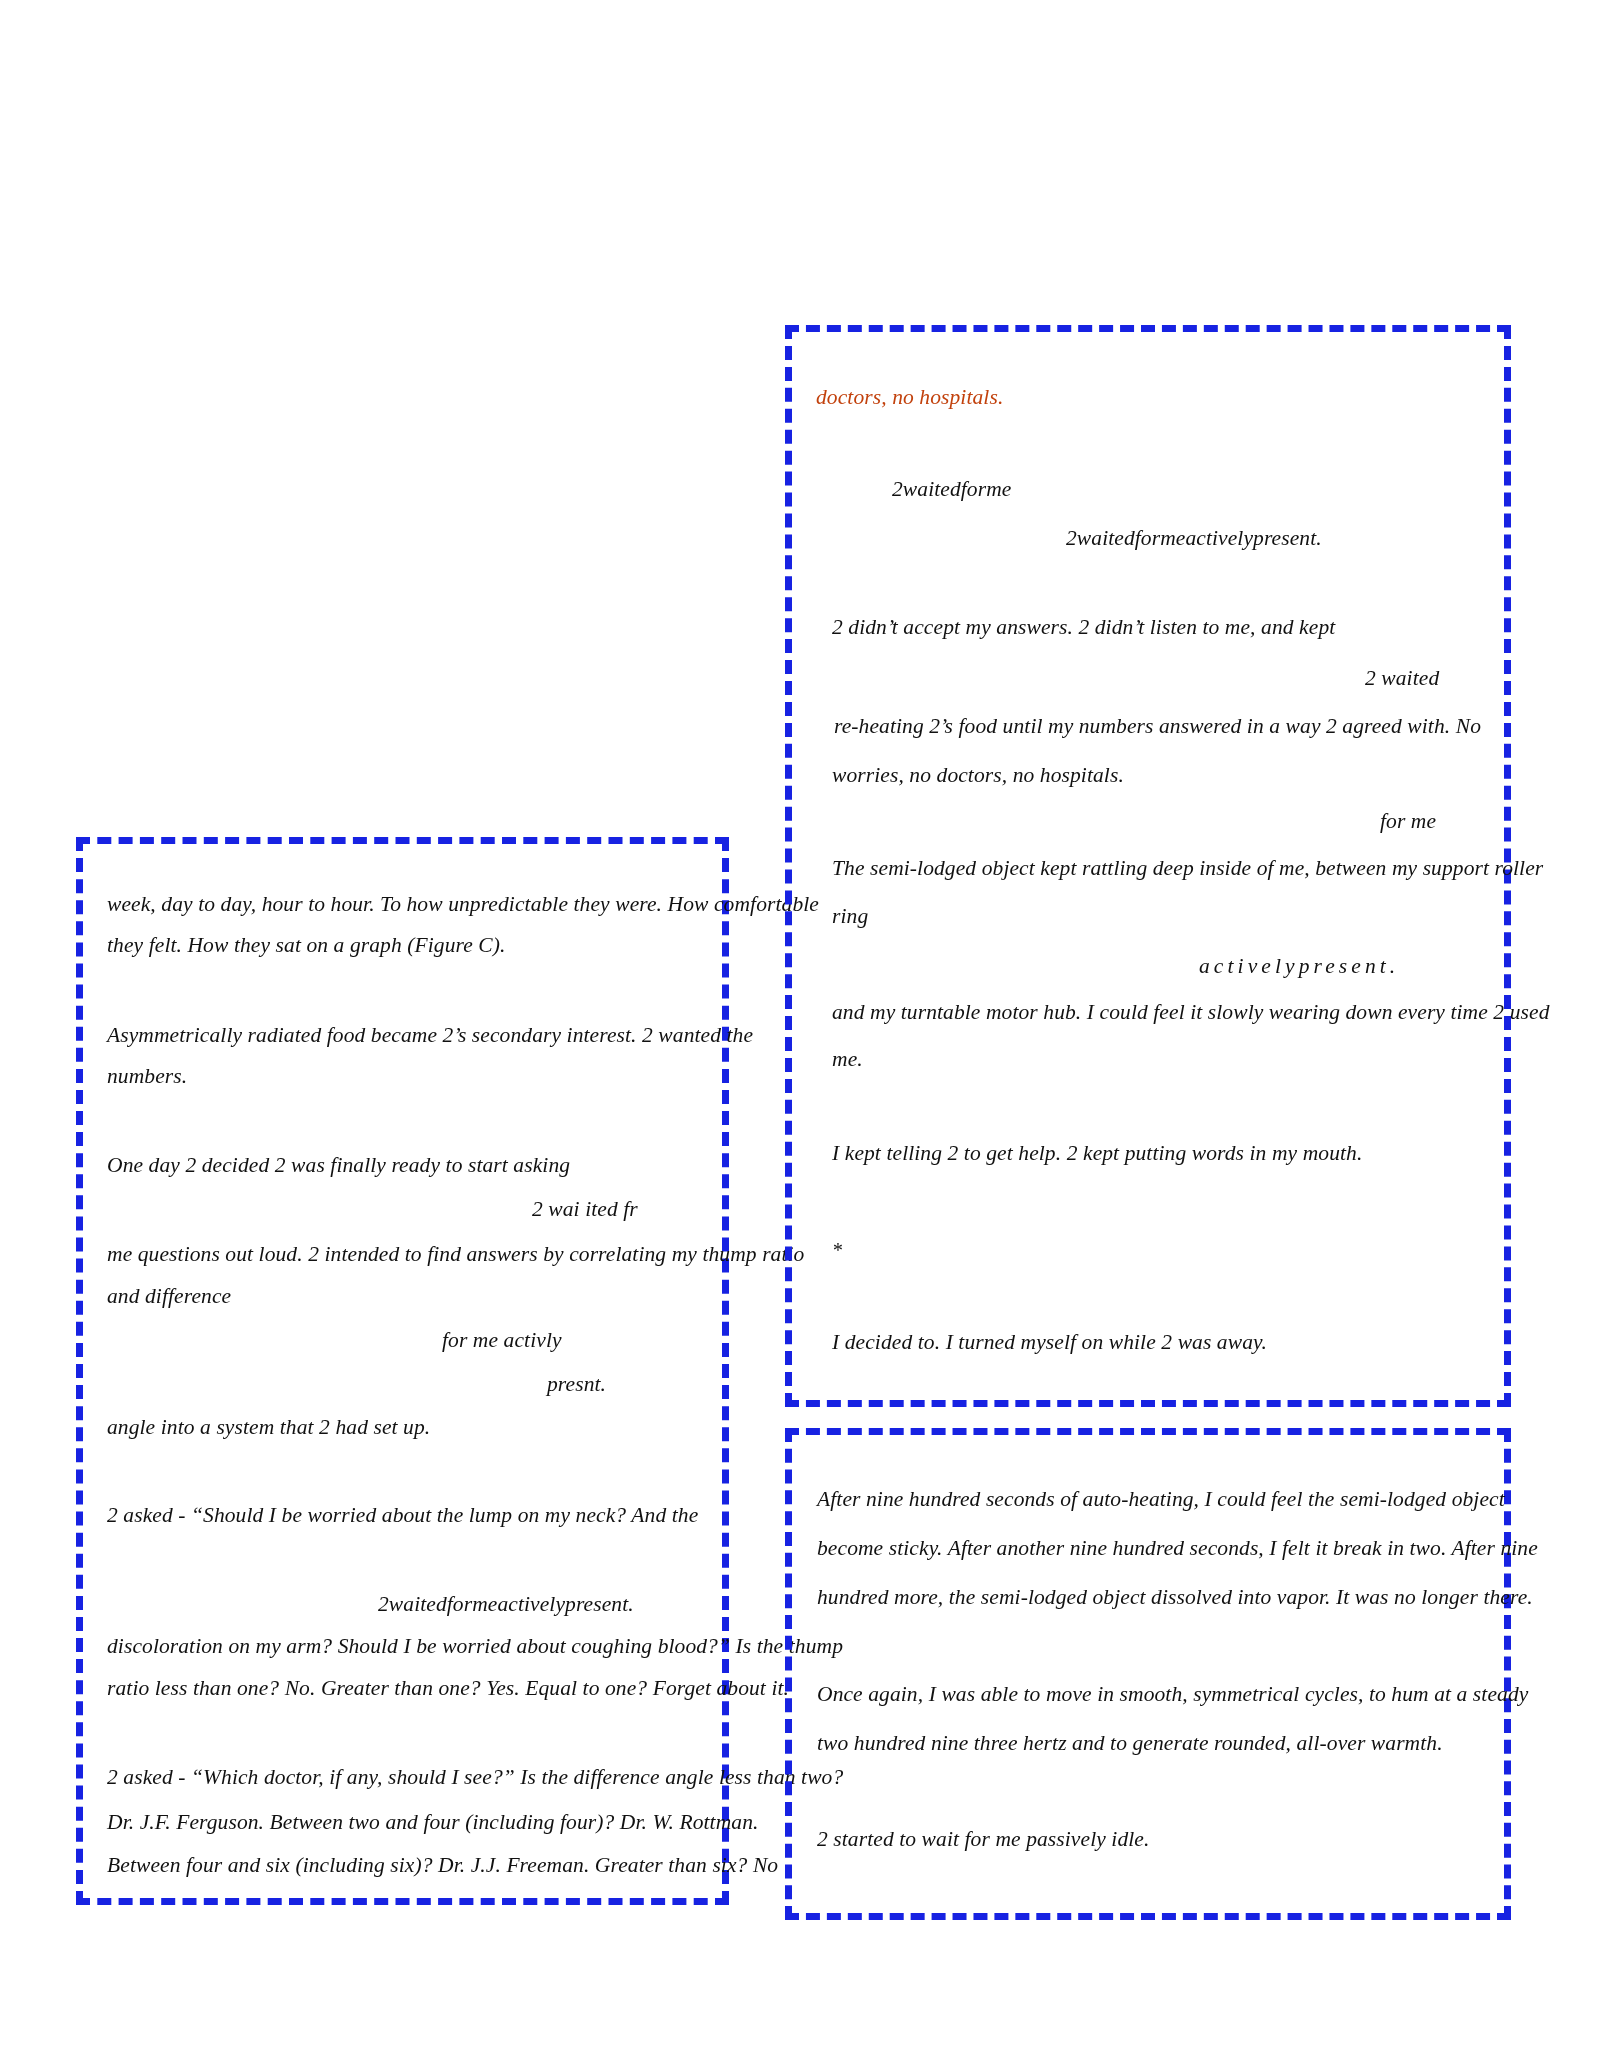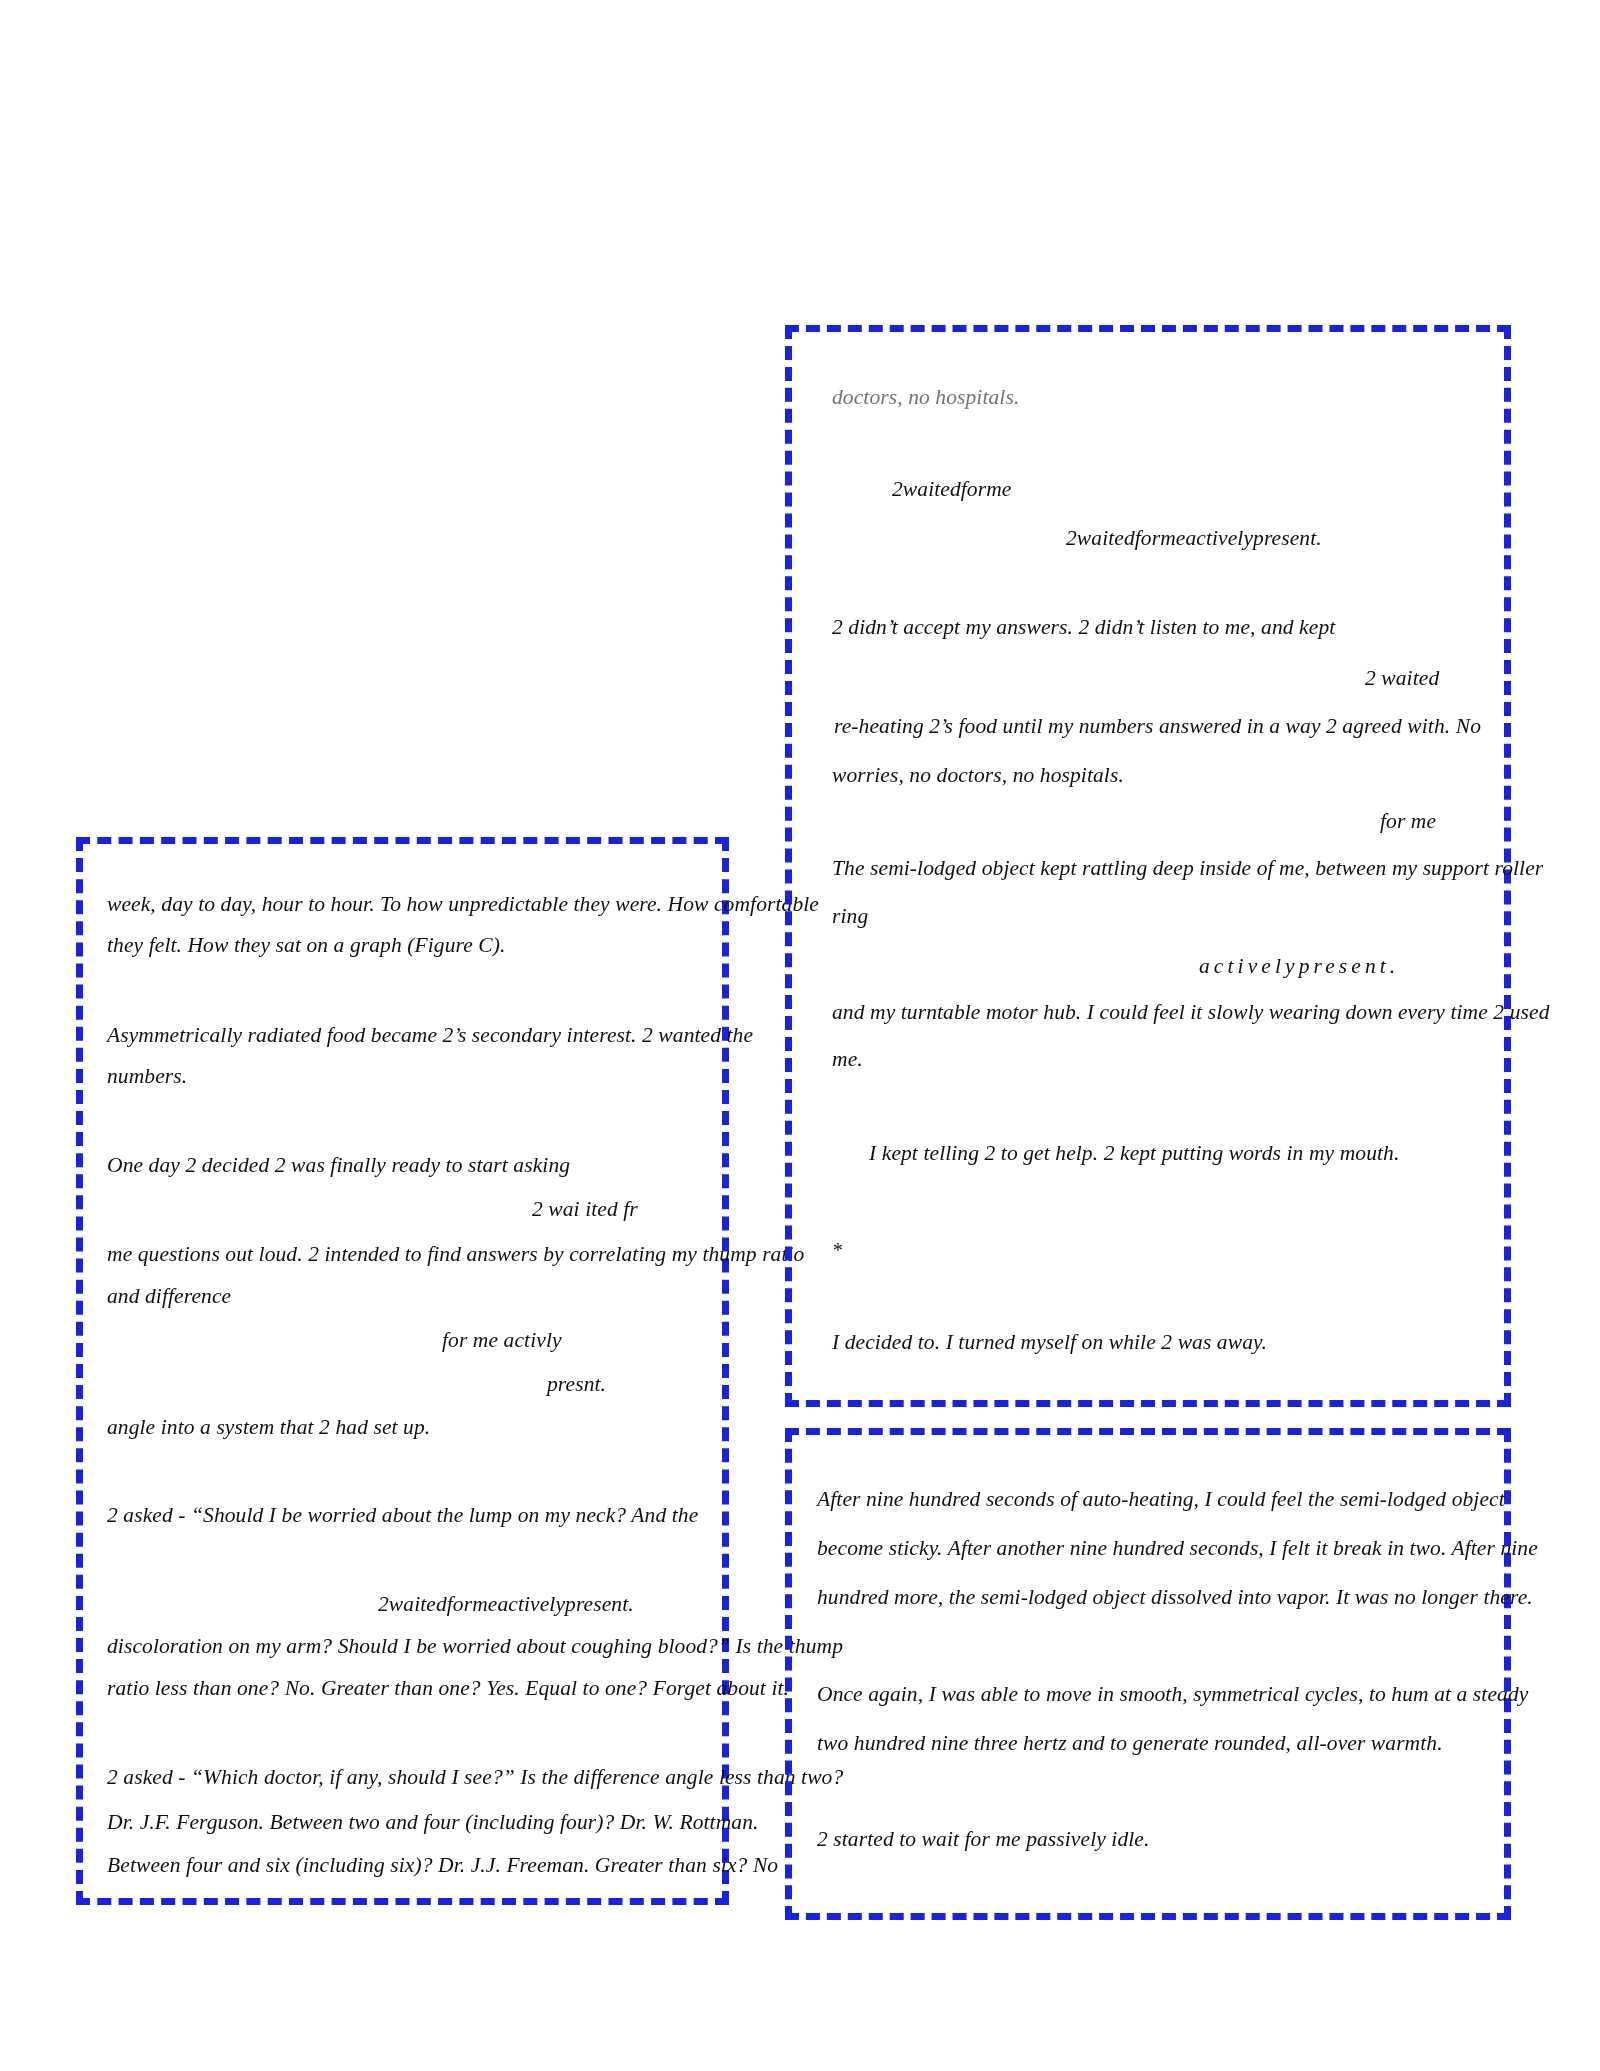--- a/index.html
+++ b/index.html
@@ -98,34 +98,34 @@
         <div class="line" style="left: 24px; top: 792px; color: rgb(17, 17, 17);">discoloration on my arm? Should I be worried about coughing blood?” Is the thump</div>
         <div class="line" style="left: 24px; top: 834px; color: rgb(17, 17, 17);">ratio less than one? No. Greater than one? Yes. Equal to one? Forget about it.</div>
         <div class="line" style="left: 24px; top: 923px; color: rgb(17, 17, 17);">2 asked - “Which doctor, if any, should I see?” Is the difference angle less than two?</div>
         <div class="line" style="left: 24px; top: 968px; color: rgb(17, 17, 17);">Dr. J.F. Ferguson. Between two and four (including four)? Dr. W. Rottman.</div>
         <div class="line" style="left: 24px; top: 1011px; color: rgb(17, 17, 17);">Between four and six (including six)? Dr. J.J. Freeman. Greater than six? No</div>
       </div>
   </div>
 
   <div class="textbox" id="box-top-right" style="border-color: rgb(23, 34, 226);">
     <div class="inner">
-        <div class="line" style="left: 40px; top: 55px; color: #737373;">doctors, no hospitals.</div>
+        <div class="line" style="left: 24px; top: 55px; color: #c2410c;">doctors, no hospitals.</div>
         <div class="line" style="left: 100px; top: 147px; color: rgb(17, 17, 17);">2waitedforme</div>
         <div class="line" style="left: 274px; top: 196px; color: rgb(17, 17, 17);">2waitedformeactivelypresent.</div>
         <div class="line" style="left: 40px; top: 285px; color: rgb(17, 17, 17);">2 didn’t accept my answers. 2 didn’t listen to me, and kept</div>
         <div class="line" style="left: 573px; top: 336px; color: rgb(17, 17, 17);">2 waited</div>
         <div class="line" style="left: 42px; top: 384px; color: rgb(17, 17, 17);">re-heating 2’s food until my numbers answered in a way 2 agreed with. No</div>
         <div class="line" style="left: 40px; top: 433px; color: rgb(17, 17, 17);">worries, no doctors, no hospitals.</div>
         <div class="line" style="left: 588px; top: 479px; color: rgb(17, 17, 17);">for me</div>
         <div class="line" style="left: 40px; top: 526px; color: rgb(17, 17, 17);">The semi-lodged object kept rattling deep inside of me, between my support roller</div>
         <div class="line" style="left: 40px; top: 574px; color: rgb(17, 17, 17);">ring</div>
         <div class="line sp" style="left: 407px; top: 624px; color: rgb(17, 17, 17);">activelypresent.</div>
         <div class="line" style="left: 40px; top: 670px; color: rgb(17, 17, 17);">and my turntable motor hub. I could feel it slowly wearing down every time 2 used</div>
         <div class="line" style="left: 40px; top: 717px; color: rgb(17, 17, 17);">me.</div>
-        <div class="line" style="left: 40px; top: 811px; color: rgb(17, 17, 17); margin-left: 37px;">I kept telling 2 to get help. 2 kept putting words in my mouth.</div>
+        <div class="line" style="left: 40px; top: 811px; color: rgb(17, 17, 17);">I kept telling 2 to get help. 2 kept putting words in my mouth.</div>
         <div class="line asterisk" style="left: 40px; top: 908px; color: rgb(17, 17, 17);">*</div>
         <div class="line" style="left: 40px; top: 1000px; color: rgb(17, 17, 17); text-align: right;">I decided to. I turned myself on while 2 was away.</div>
       </div>
   </div>
 
   <div class="textbox" id="box-bottom-right" style="border-color: rgb(23, 34, 226);">
     <div class="inner">
         <div class="line" style="left: 25px; top: 54px; color: rgb(17, 17, 17);">After nine hundred seconds of auto-heating, I could feel the semi-lodged object</div>
         <div class="line" style="left: 25px; top: 103px; color: rgb(17, 17, 17);">become sticky. After another nine hundred seconds, I felt it break in two. After nine</div>
         <div class="line" style="left: 25px; top: 152px; color: rgb(17, 17, 17);">hundred more, the semi-lodged object dissolved into vapor. It was no longer there.</div>

